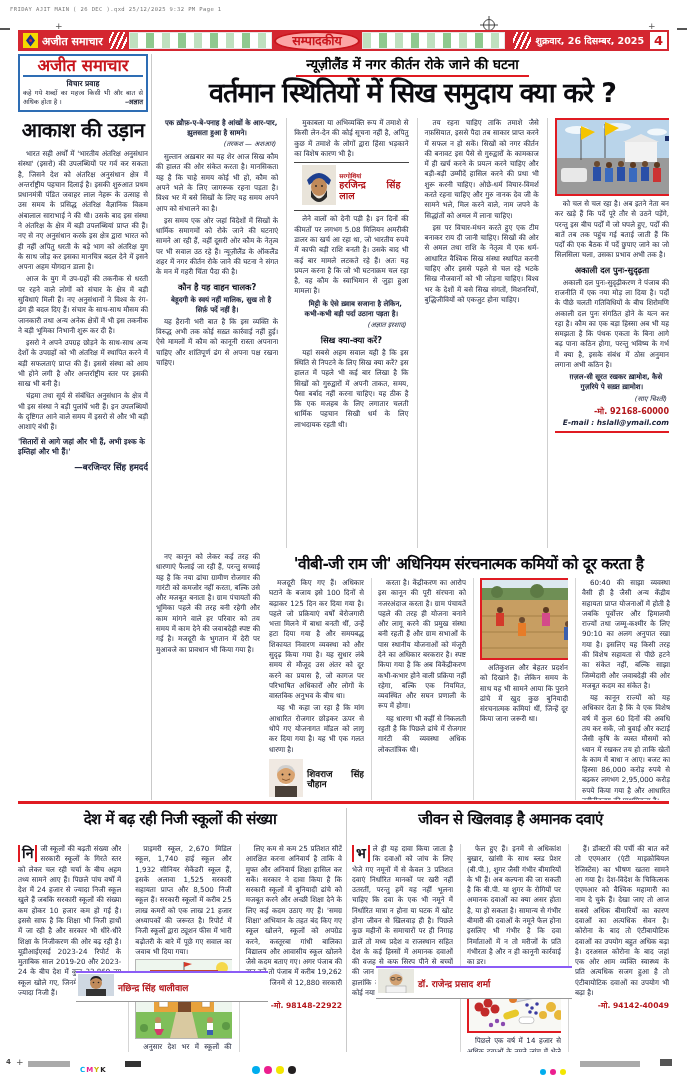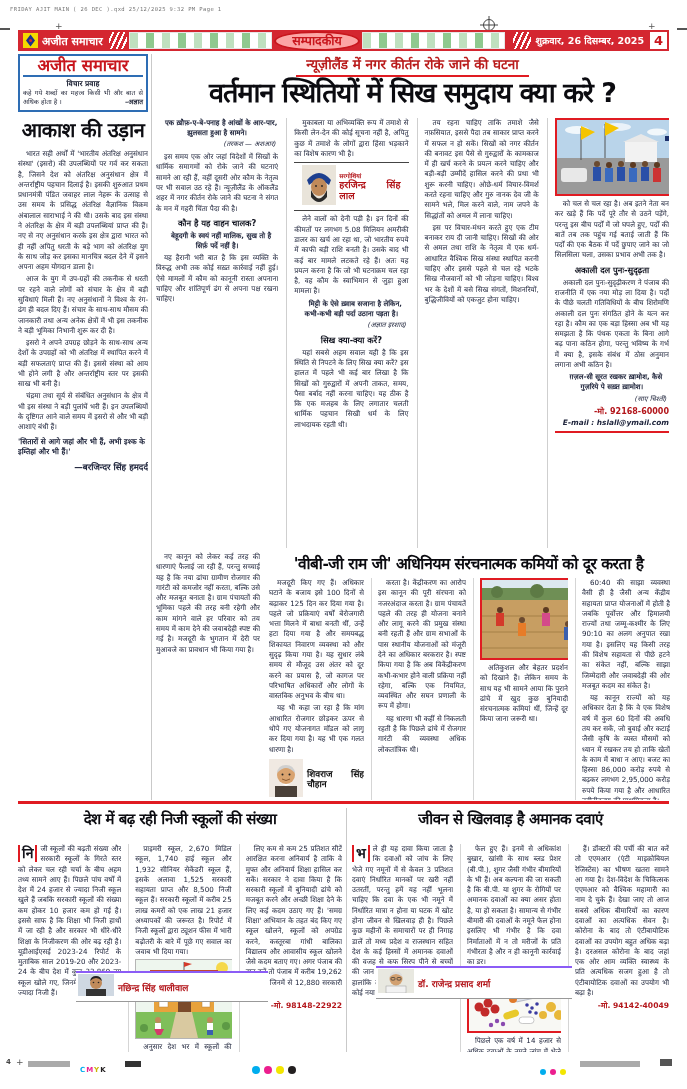--- a/index.html
+++ b/index.html
@@ -33,21 +33,21 @@
   .red{color:#b3151a;}
   
   .akash{left:18px;top:116px;width:130px;height:684px;overflow:hidden;}
   .akash h2{margin:0 0 4px 0;font-size:20px;font-weight:900;text-align:center;letter-spacing:-.5px;color:#0d0d12;}
   .akash .close{font-weight:bold;font-size:7.4px;text-align:left;margin-top:4px;}
   .akash .by{font-weight:bold;font-size:8.6px;text-align:right;margin-top:3px;}
   .vrule{width:1px;background:#c9c9c9;}
   
   .edit{left:156px;top:54px;width:513px;height:496px;}
   .kickwrap{text-align:center;}
-  .kick{display:inline-block;font-size:13.5px;font-weight:bold;color:#b91c1c;border-bottom:2.5px solid #e01b22;padding:0 10px 2px 10px;}
+  .kick{display:inline-block;font-size:13.5px;font-weight:bold;color:#000000;border-bottom:2.5px solid #e01b22;padding:0 10px 2px 10px;}
   .ehead{font-size:27px;font-weight:900;text-align:center;color:#0b0b10;letter-spacing:-1px;line-height:1.05;margin-top:2px;}
   .ebody{position:absolute;left:0;top:64px;width:513px;height:430px;display:grid;grid-template-columns:repeat(4,1fr);gap:0 8px;}
   .ecol{overflow:hidden;}
   .ecol+.ecol{border-left:1px solid #cfcfcf;padding-left:7px;}
   .abox{border-top:1.5px solid #444;border-bottom:1.5px solid #444;display:flex;gap:3px;align-items:center;padding:2px 8px;margin:3px 0;}
   .abox .nm{line-height:1.1;}
   .abox .lbl{font-size:6px;font-weight:bold;color:#b3151a;}
   .abox .an{font-size:9.5px;font-weight:bold;color:#b3151a;}
   .photo{border:2px solid #e01b22;display:block;margin:0 0 3px 0;background:#fff;}
   .contact{text-align:right;font-weight:bold;font-size:8px;margin-top:2px;}
@@ -136,20 +136,21 @@
     <div class="by">—बरजिन्दर सिंह हमदर्द</div>
   </div>
 
   <div class="abs edit">
     <div class="kickwrap"><span class="kick">न्यूज़ीलैंड में नगर कीर्तन रोके जाने की घटना</span></div>
     <div class="ehead">वर्तमान स्थितियों में सिख समुदाय क्या करे ?</div>
     <div class="ebody bt">
       <div class="ecol">
         <p class="cp">एक ख़ौफ़-ए-बे-पनाह है आंखों के आर-पार, झुलसता हुआ है सामने।</p>
         <div class="attr">(तरकश — अशआर)</div>
+        <p>सुल्तान अख़बार का यह शेर आज सिख कौम की हालत की ओर संकेत करता है। मानसिकता यह है कि चाहे समय कोई भी हो, कौम को अपने भले के लिए जागरूक रहना पड़ता है। विश्व भर में बसे सिखों के लिए यह समय अपने आप को संभालने का है।</p>
         <p>इस समय एक ओर जहां विदेशों में सिखों के धार्मिक समागमों को रोके जाने की घटनाएं सामने आ रही हैं, वहीं दूसरी ओर कौम के नेतृत्व पर भी सवाल उठ रहे हैं। न्यूज़ीलैंड के ऑकलैंड शहर में नगर कीर्तन रोके जाने की घटना ने संगत के मन में गहरी चिंता पैदा की है।</p>
         <div class="sh">कौन है यह वाहन चालक?</div>
         <p class="cp">बेहूदगी के स्वयं नहीं मालिक, सुख तो है सिर्फ़ पर्दे नहीं है।</p>
         <p>यह हैरानी भरी बात है कि इस व्यक्ति के विरुद्ध अभी तक कोई सख़्त कार्रवाई नहीं हुई। ऐसे मामलों में कौम को कानूनी रास्ता अपनाना चाहिए और शांतिपूर्ण ढंग से अपना पक्ष रखना चाहिए।</p>
       </div>
       <div class="ecol">
         <p>मुकाबला या अभिव्यक्ति रूप में तमाशे से किसी लेन-देन की कोई सूचना नहीं है, अपितु कुछ में तमाशे के लोगों द्वारा हिंसा भड़काने का विशेष कारण भी है।</p>
         <div class="abox">
           <span>
             <svg width="34" height="40" viewBox="0 0 34 40">

